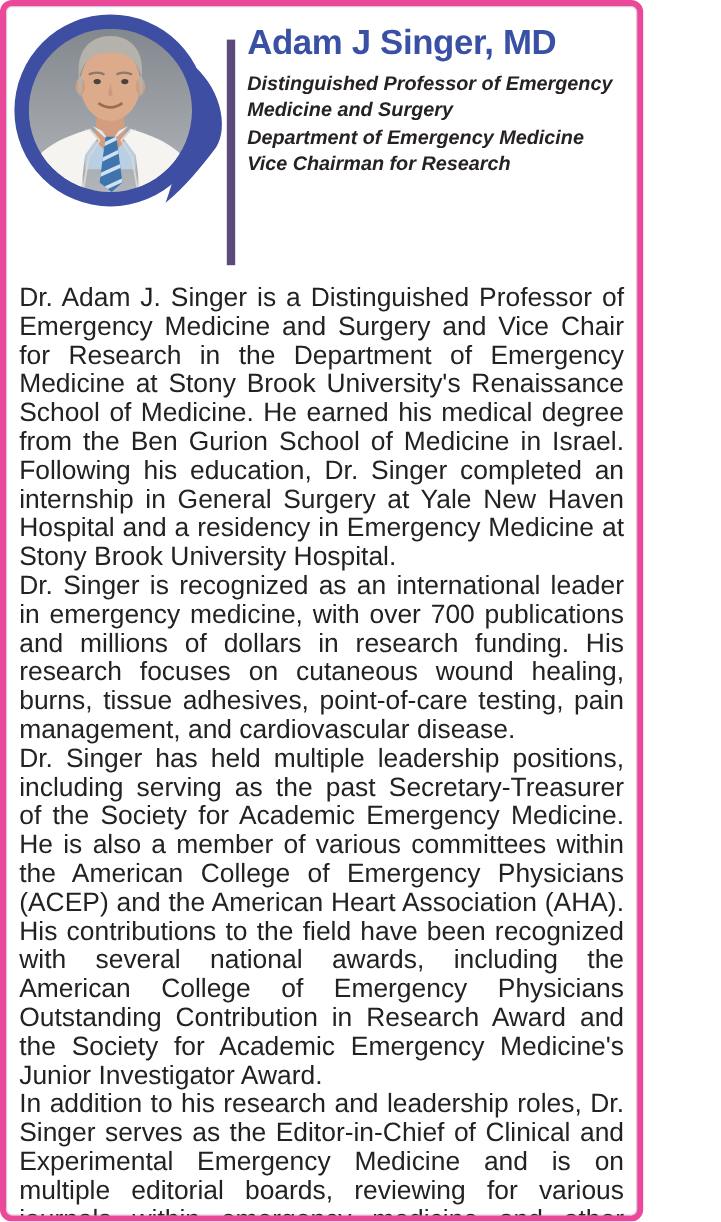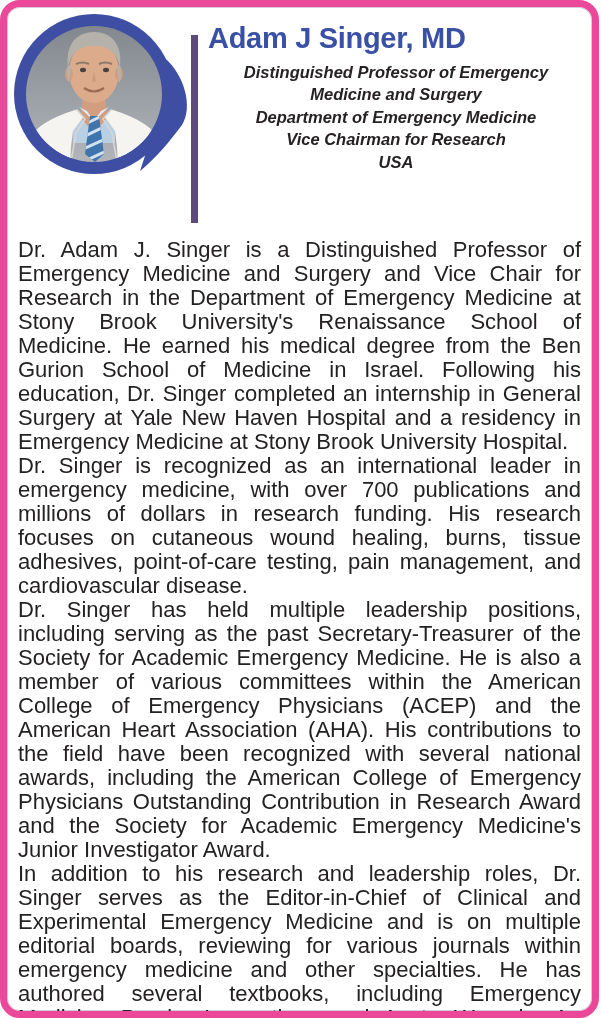--- a/index.html
+++ b/index.html
@@ -1,24 +1,24 @@
 <!DOCTYPE html>
 <html><head>
 <meta charset="utf-8">
 <style>
   html, body { margin: 0; padding: 0; background: #ffffff; }
   * { box-sizing: border-box; }
 
   .card {
     position: relative;
-    width: 599px;
+    width: 536px;
     height: 1018px;
     background: #ffffff;
-    border: 7px solid #ec4899;
-    border-radius: 20px;
+    border: 5px solid #ec4899;
+    border-radius: 10px;
     box-shadow: inset 0 0 0 1px #d3cbdd;
     font-family: "Liberation Sans", sans-serif;
     color: #242122;
     overflow: hidden;
   }
 
   .header {
     position: relative;
     height: 223px;
   }
@@ -56,21 +56,20 @@
     white-space: nowrap;
   }
 
   .cred-line {
     font-size: 16.5px;
     font-weight: bold;
     font-style: italic;
     line-height: 22.4px;
     color: #262224;
     white-space: nowrap;
-    text-align: center;
   }
 
   .bio {
     padding: 8px 11px 0 11px;
   }
 
   .bio p {
     margin: 0;
     font-size: 22px;
     line-height: 24px;
@@ -146,21 +145,20 @@
     </svg>
 
     <div class="divider"></div>
 
     <div class="header-text">
       <h1 class="name">Adam J Singer, MD</h1>
       <div class="cred-line">Distinguished Professor of Emergency</div>
       <div class="cred-line">Medicine and Surgery</div>
       <div class="cred-line">Department of Emergency Medicine</div>
       <div class="cred-line">Vice Chairman for Research</div>
-      <div class="cred-line">USA</div>
     </div>
   </div>
 
   <div class="bio">
     <p>Dr. Adam J. Singer is a Distinguished Professor of Emergency Medicine and Surgery and Vice Chair for Research in the Department of Emergency Medicine at Stony Brook University's Renaissance School of Medicine. He earned his medical degree from the Ben Gurion School of Medicine in Israel. Following his education, Dr. Singer completed an internship in General Surgery at Yale New Haven Hospital and a residency in Emergency Medicine at Stony Brook University Hospital.</p>
     <p>Dr. Singer is recognized as an international leader in emergency medicine, with over 700 publications and millions of dollars in research funding. His research focuses on cutaneous wound healing, burns, tissue adhesives, point-of-care testing, pain management, and cardiovascular disease.</p>
     <p>Dr. Singer has held multiple leadership positions, including serving as the past Secretary-Treasurer of the Society for Academic Emergency Medicine. He is also a member of various committees within the American College of Emergency Physicians (ACEP) and the American Heart Association (AHA). His contributions to the field have been recognized with several national awards, including the American College of Emergency Physicians Outstanding Contribution in Research Award and the Society for Academic Emergency Medicine's Junior Investigator Award.</p>
     <p>In addition to his research and leadership roles, Dr. Singer serves as the Editor-in-Chief of Clinical and Experimental Emergency Medicine and is on multiple editorial boards, reviewing for various journals within emergency medicine and other specialties. He has authored several textbooks, including Emergency Medicine Pearls, Lacerations and Acute Wounds: An Evidence-Based Guide, and Skin and Soft Tissue Injuries and Infections: A Practical Evidence-Based Guide. Dr. Singer's extensive contributions to emergency medicine and his commitment to advancing medical research have solidified his reputation as a leading expert in the field.</p>
   </div>
 

